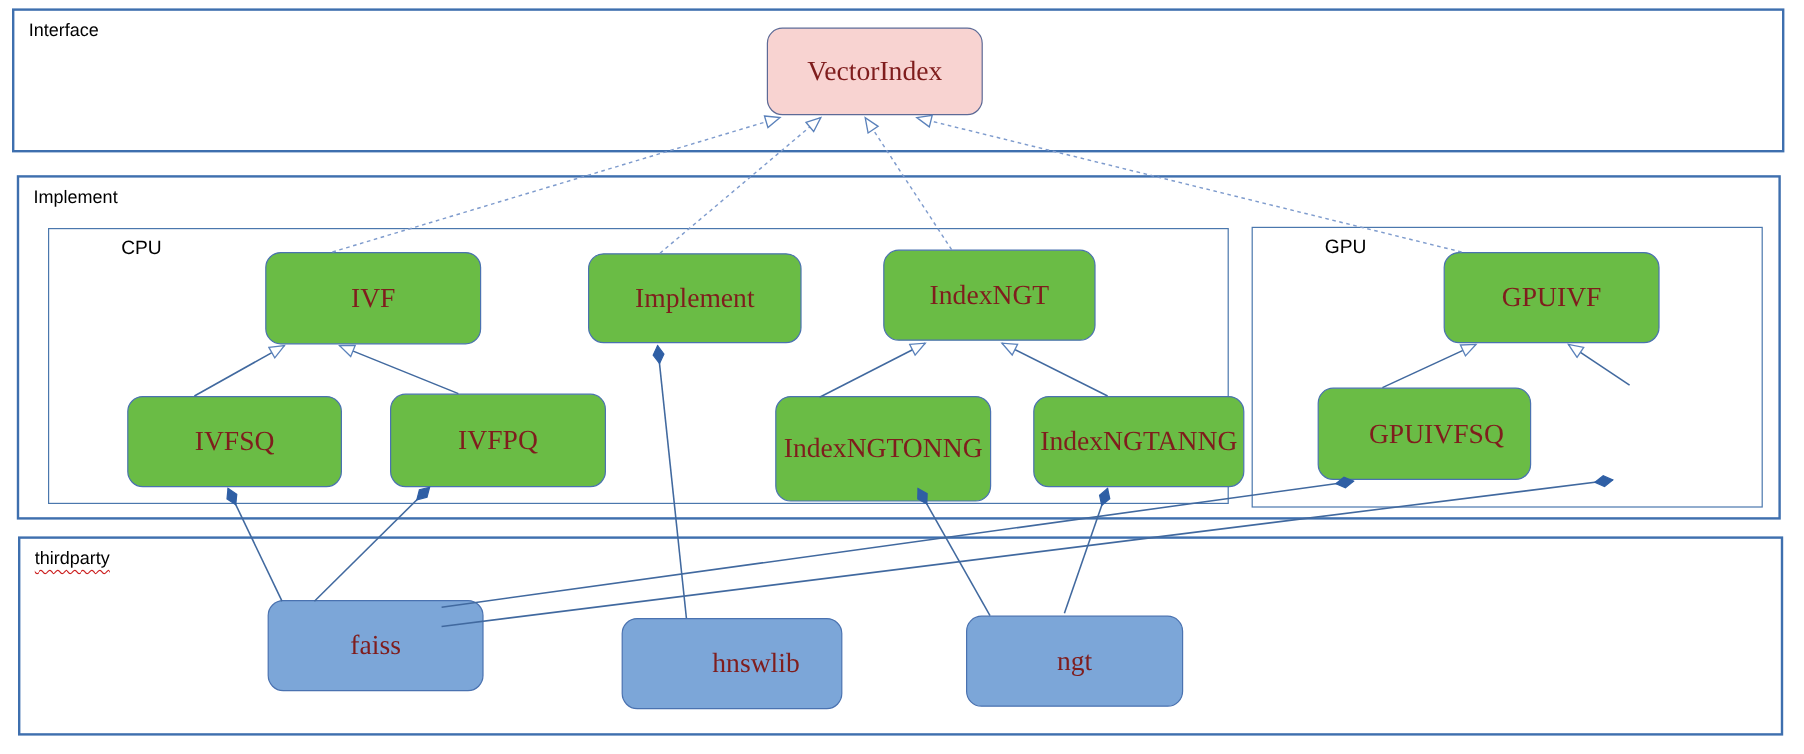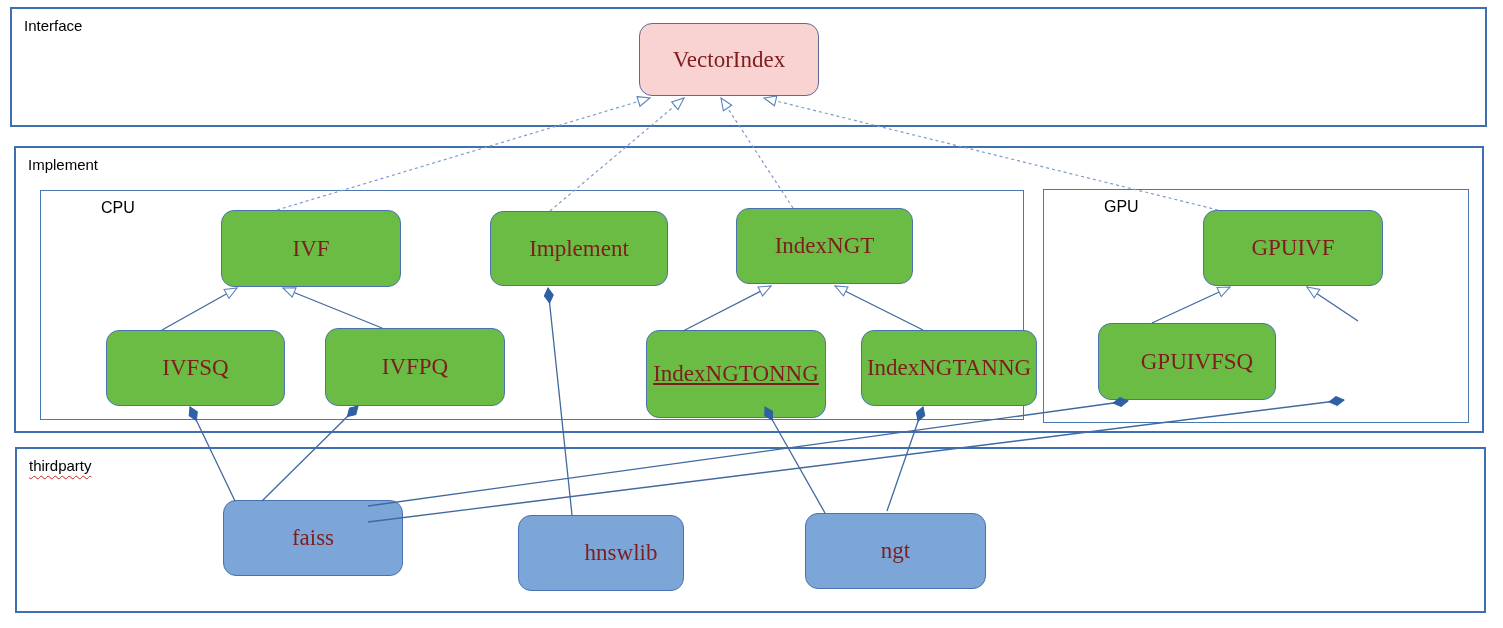--- a/index.html
+++ b/index.html
@@ -57,28 +57,28 @@
     <span class="group-label squiggle">thirdparty</span>
   </div>
 
   <div class="node pink" style="left:606px;top:23px;width:180px;height:73px;">VectorIndex</div>
 
   <div class="node green" style="left:188px;top:210px;width:180px;height:77px;">IVF</div>
   <div class="node green" style="left:457px;top:211px;width:178px;height:75px;">Implement</div>
   <div class="node green" style="left:703px;top:208px;width:177px;height:76px;">IndexNGT</div>
   <div class="node green" style="left:73px;top:330px;width:179px;height:76px;">IVFSQ</div>
   <div class="node green" style="left:292px;top:328px;width:180px;height:78px;">IVFPQ</div>
-  <div class="node green" style="left:613px;top:330px;width:180px;height:88px;text-decoration:underline;">IndexNGTONNG</div>
+  <div class="node green" style="left:613px;top:330px;width:180px;height:88px;">IndexNGTONNG</div>
   <div class="node green" style="left:828px;top:330px;width:176px;height:76px;">IndexNGTANNG</div>
 
   <div class="node green" style="left:1170px;top:210px;width:180px;height:76px;">GPUIVF</div>
   <div class="node green" style="left:1065px;top:323px;width:178px;height:77px;padding-left:20px;">GPUIVFSQ</div>
 
   <div class="node blue" style="left:190px;top:500px;width:180px;height:76px;">faiss</div>
-  <div class="node blue" style="left:485px;top:515px;width:166px;height:76px;padding-left:40px;">hnswlib</div>
+  <div class="node blue" style="left:485px;top:515px;width:184px;height:76px;padding-left:40px;">hnswlib</div>
   <div class="node blue" style="left:772px;top:513px;width:181px;height:76px;">ngt</div>
 
   <svg id="wires" width="1503" height="628">
     <defs>
       <marker id="mTri" markerWidth="16" markerHeight="14" refX="13" refY="6" orient="auto" markerUnits="userSpaceOnUse">
         <path d="M1,1 L13,6 L1,11 Z" fill="#ffffff" stroke="#5b82bb" stroke-width="1.1"></path>
       </marker>
       <marker id="mDiam" markerWidth="20" markerHeight="14" refX="17" refY="6" orient="auto" markerUnits="userSpaceOnUse">
         <path d="M2,6 L9.5,1.5 L17,6 L9.5,10.5 Z" fill="#2f5fa5" stroke="#2f5fa5"></path>
       </marker>

